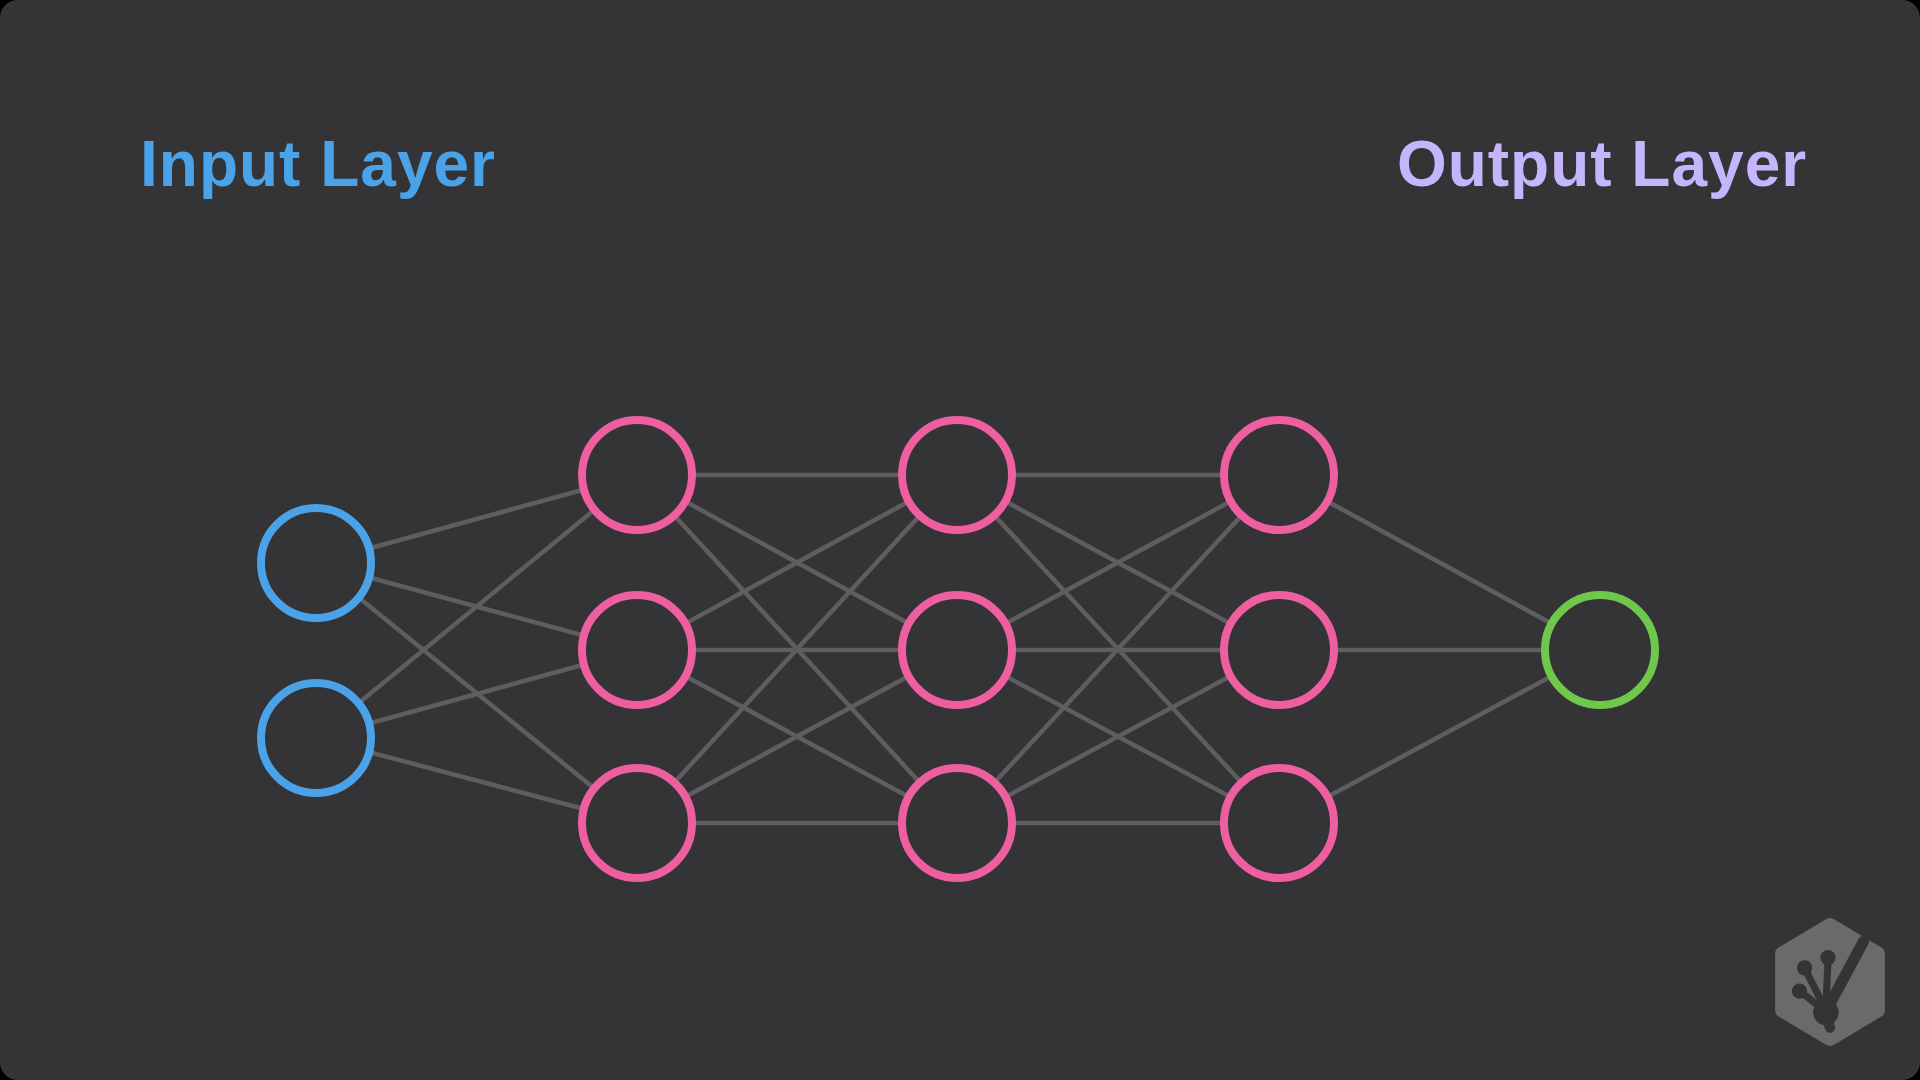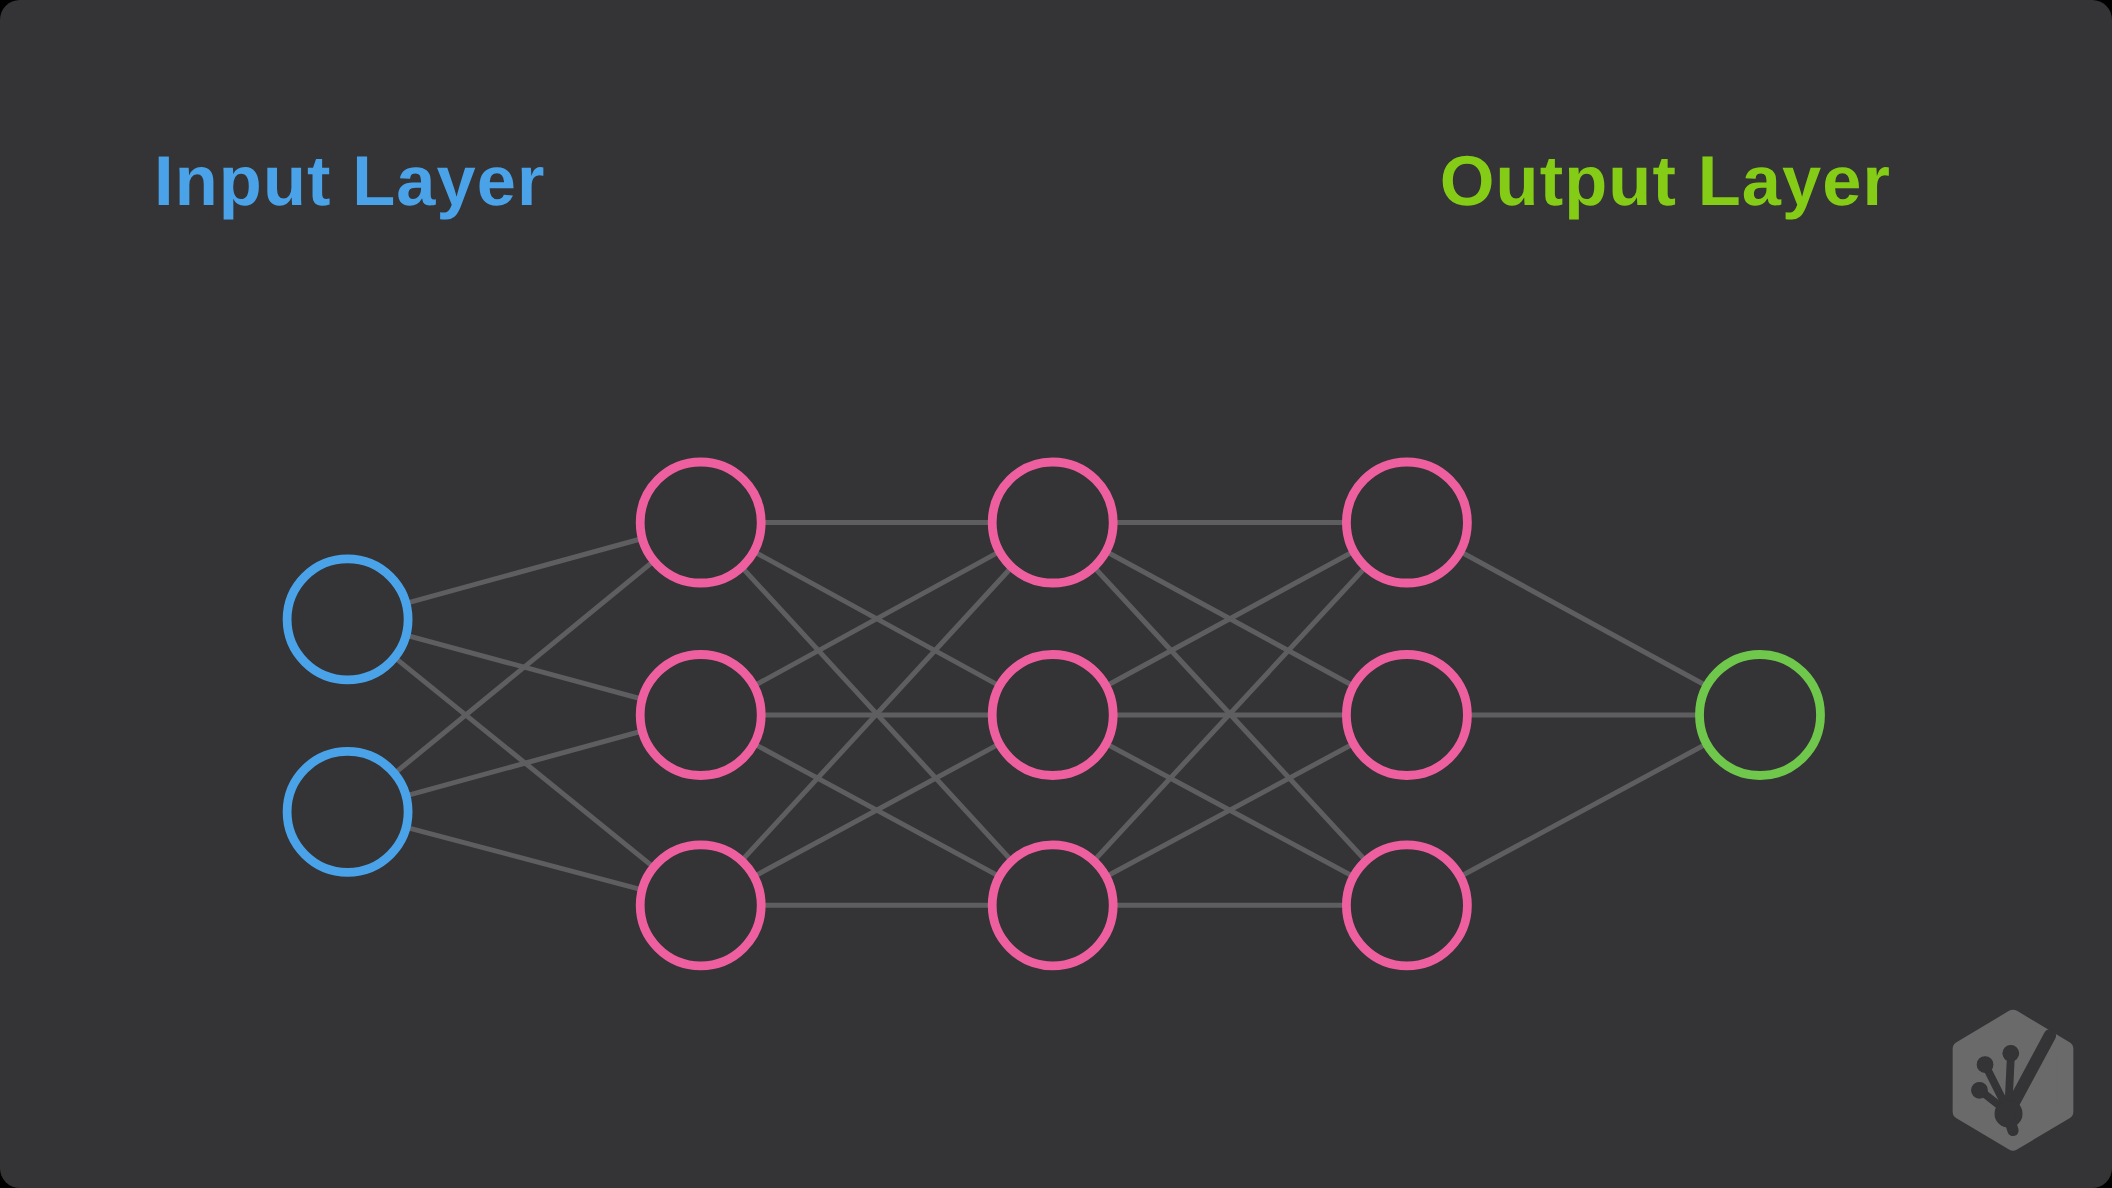--- a/index.html
+++ b/index.html
@@ -45,21 +45,21 @@
   }
 </style>
 </head>
 <body style="background: rgb(0, 0, 0);">
 
 <div class="canvas" id="canvas" style="background: rgb(52, 51, 53);">
 
   <div class="layer-label" style="left: 318px; color: rgb(74, 163, 232);">Input Layer</div>
 
 
-  <div class="layer-label" style="left: 1514px; color: #84cc16;">Output Layer</div>
+  <div class="layer-label" style="left: 1602px; color: #c4b5fd;">Output Layer</div>
 
   <svg id="network-svg" viewBox="0 0 1920 1080" aria-hidden="true">
       <line x1="316" y1="563" x2="637" y2="475" stroke="#5e5e60" stroke-width="4.5"></line>
       <line x1="316" y1="563" x2="637" y2="650" stroke="#5e5e60" stroke-width="4.5"></line>
       <line x1="316" y1="563" x2="637" y2="823" stroke="#5e5e60" stroke-width="4.5"></line>
       <line x1="316" y1="738" x2="637" y2="475" stroke="#5e5e60" stroke-width="4.5"></line>
       <line x1="316" y1="738" x2="637" y2="650" stroke="#5e5e60" stroke-width="4.5"></line>
       <line x1="316" y1="738" x2="637" y2="823" stroke="#5e5e60" stroke-width="4.5"></line>
       <line x1="637" y1="475" x2="957" y2="475" stroke="#5e5e60" stroke-width="4.5"></line>
       <line x1="637" y1="475" x2="957" y2="650" stroke="#5e5e60" stroke-width="4.5"></line>

